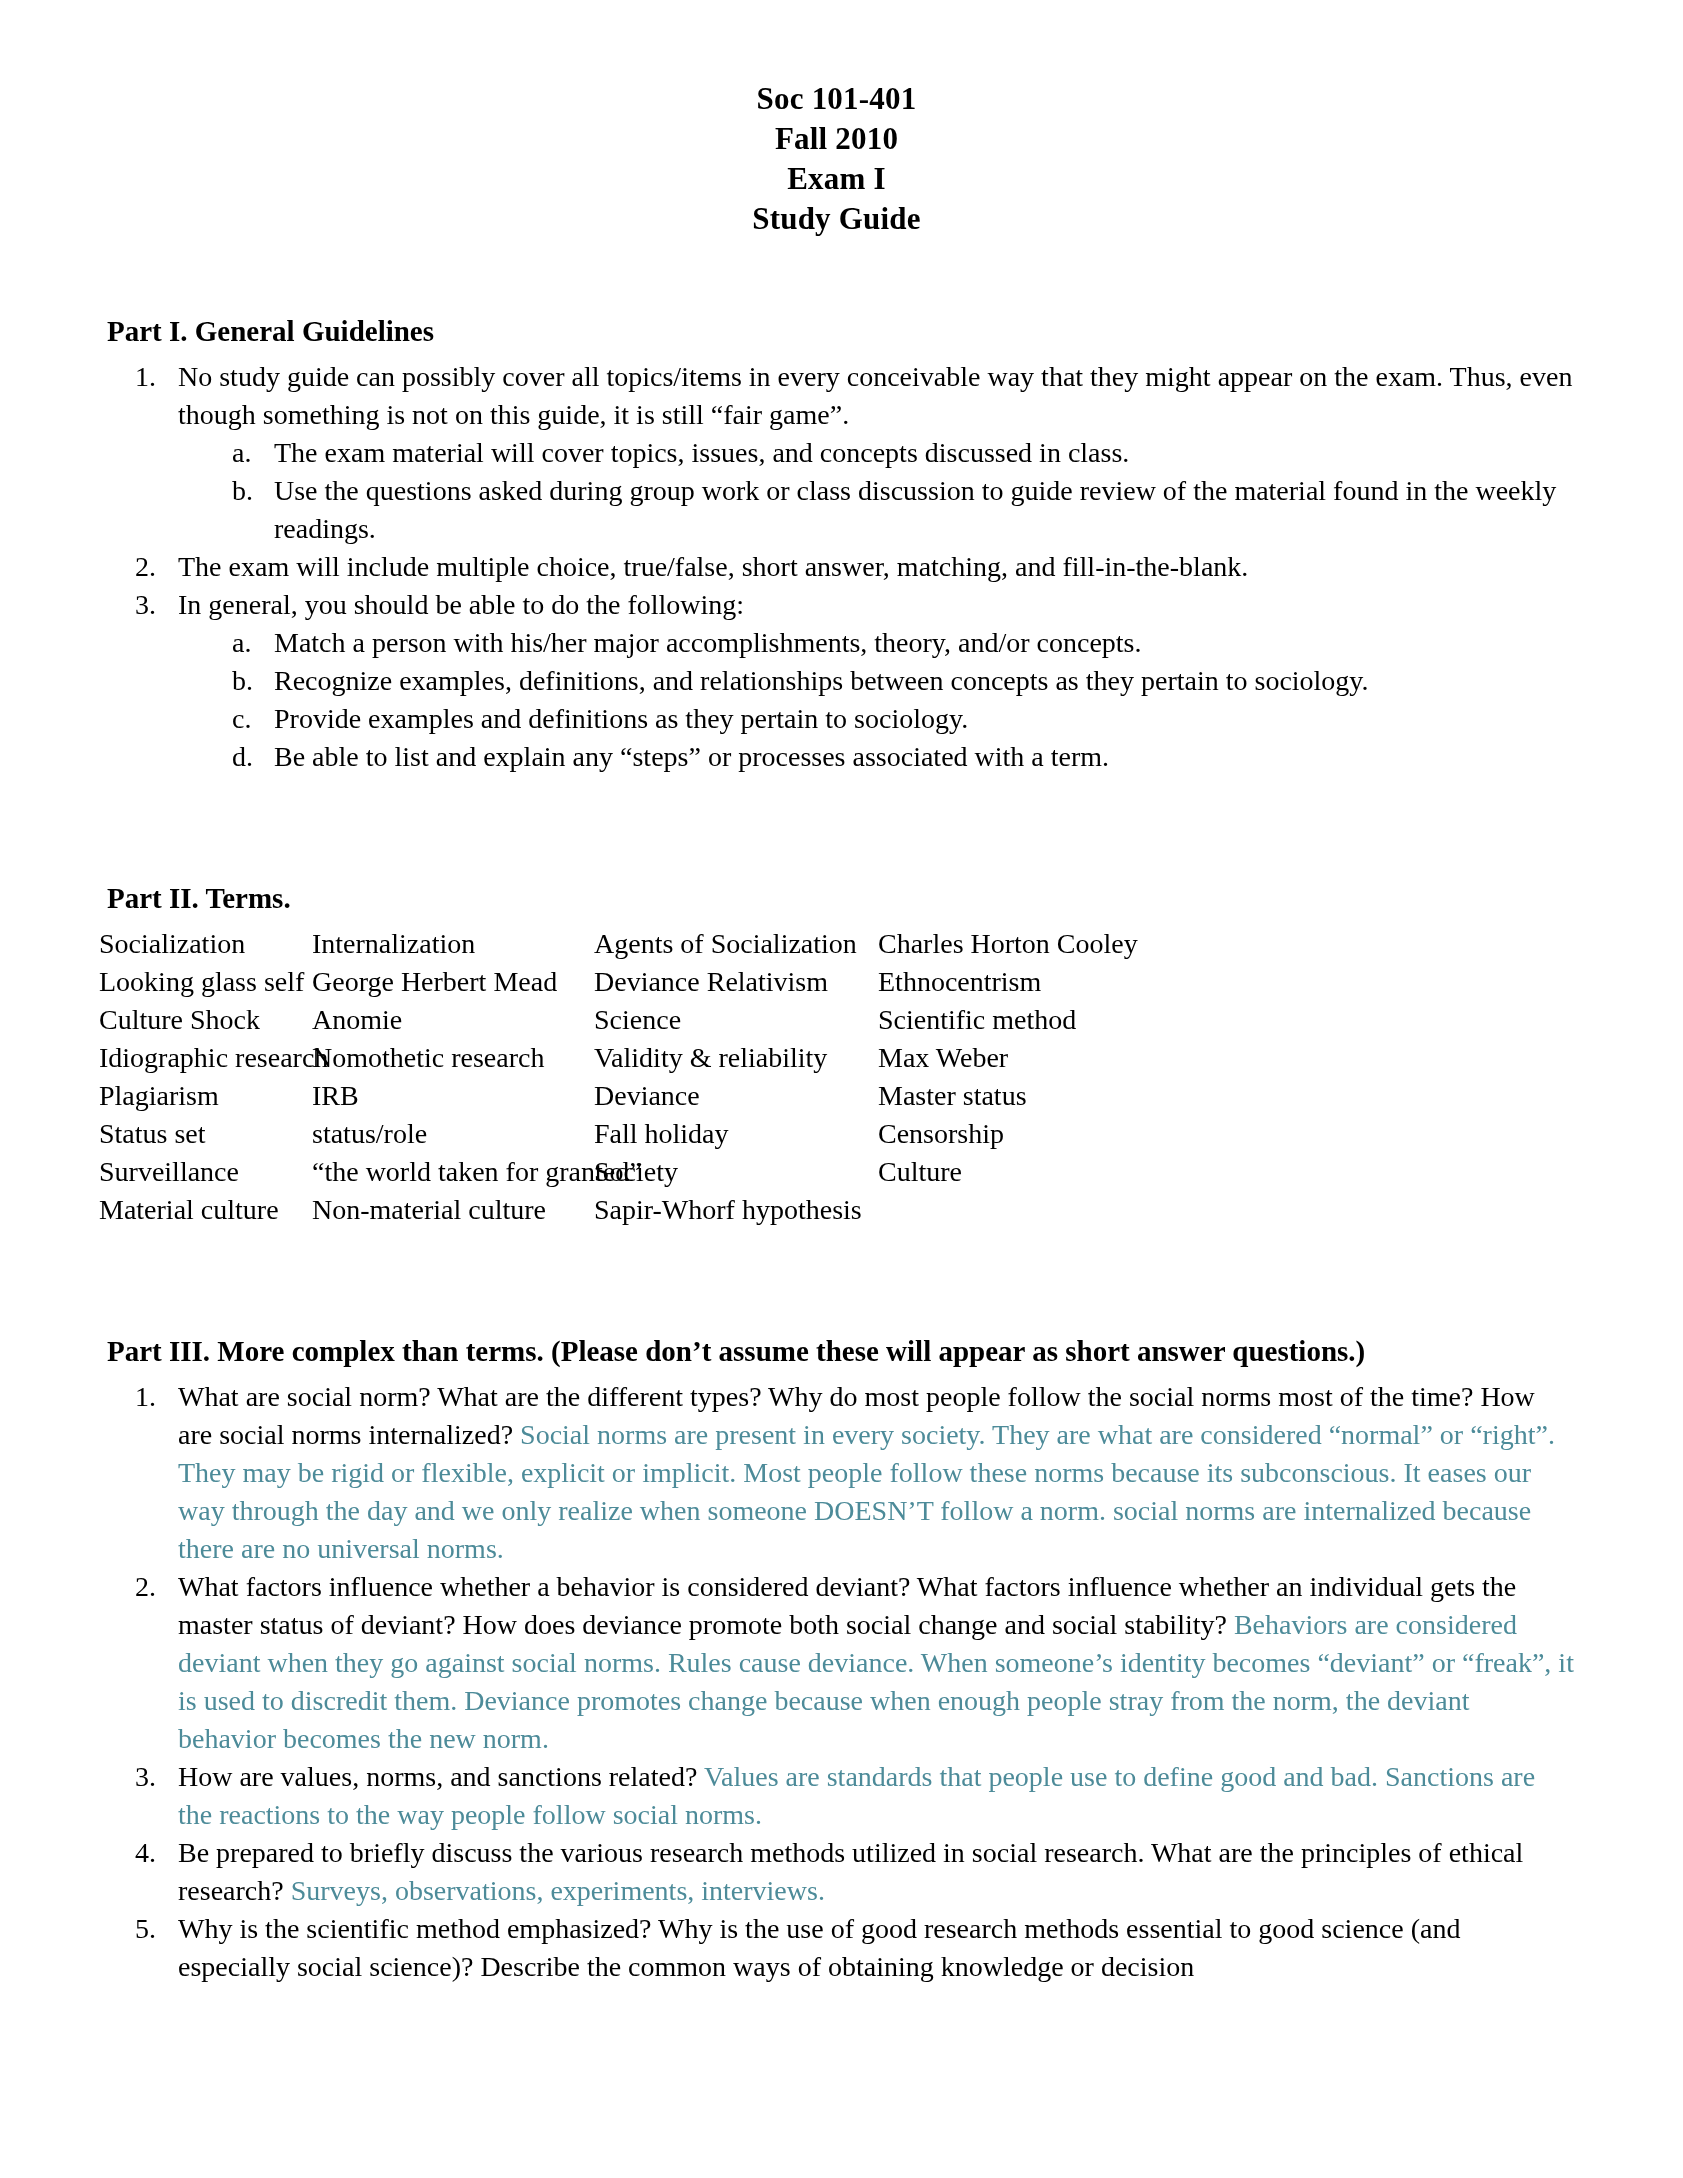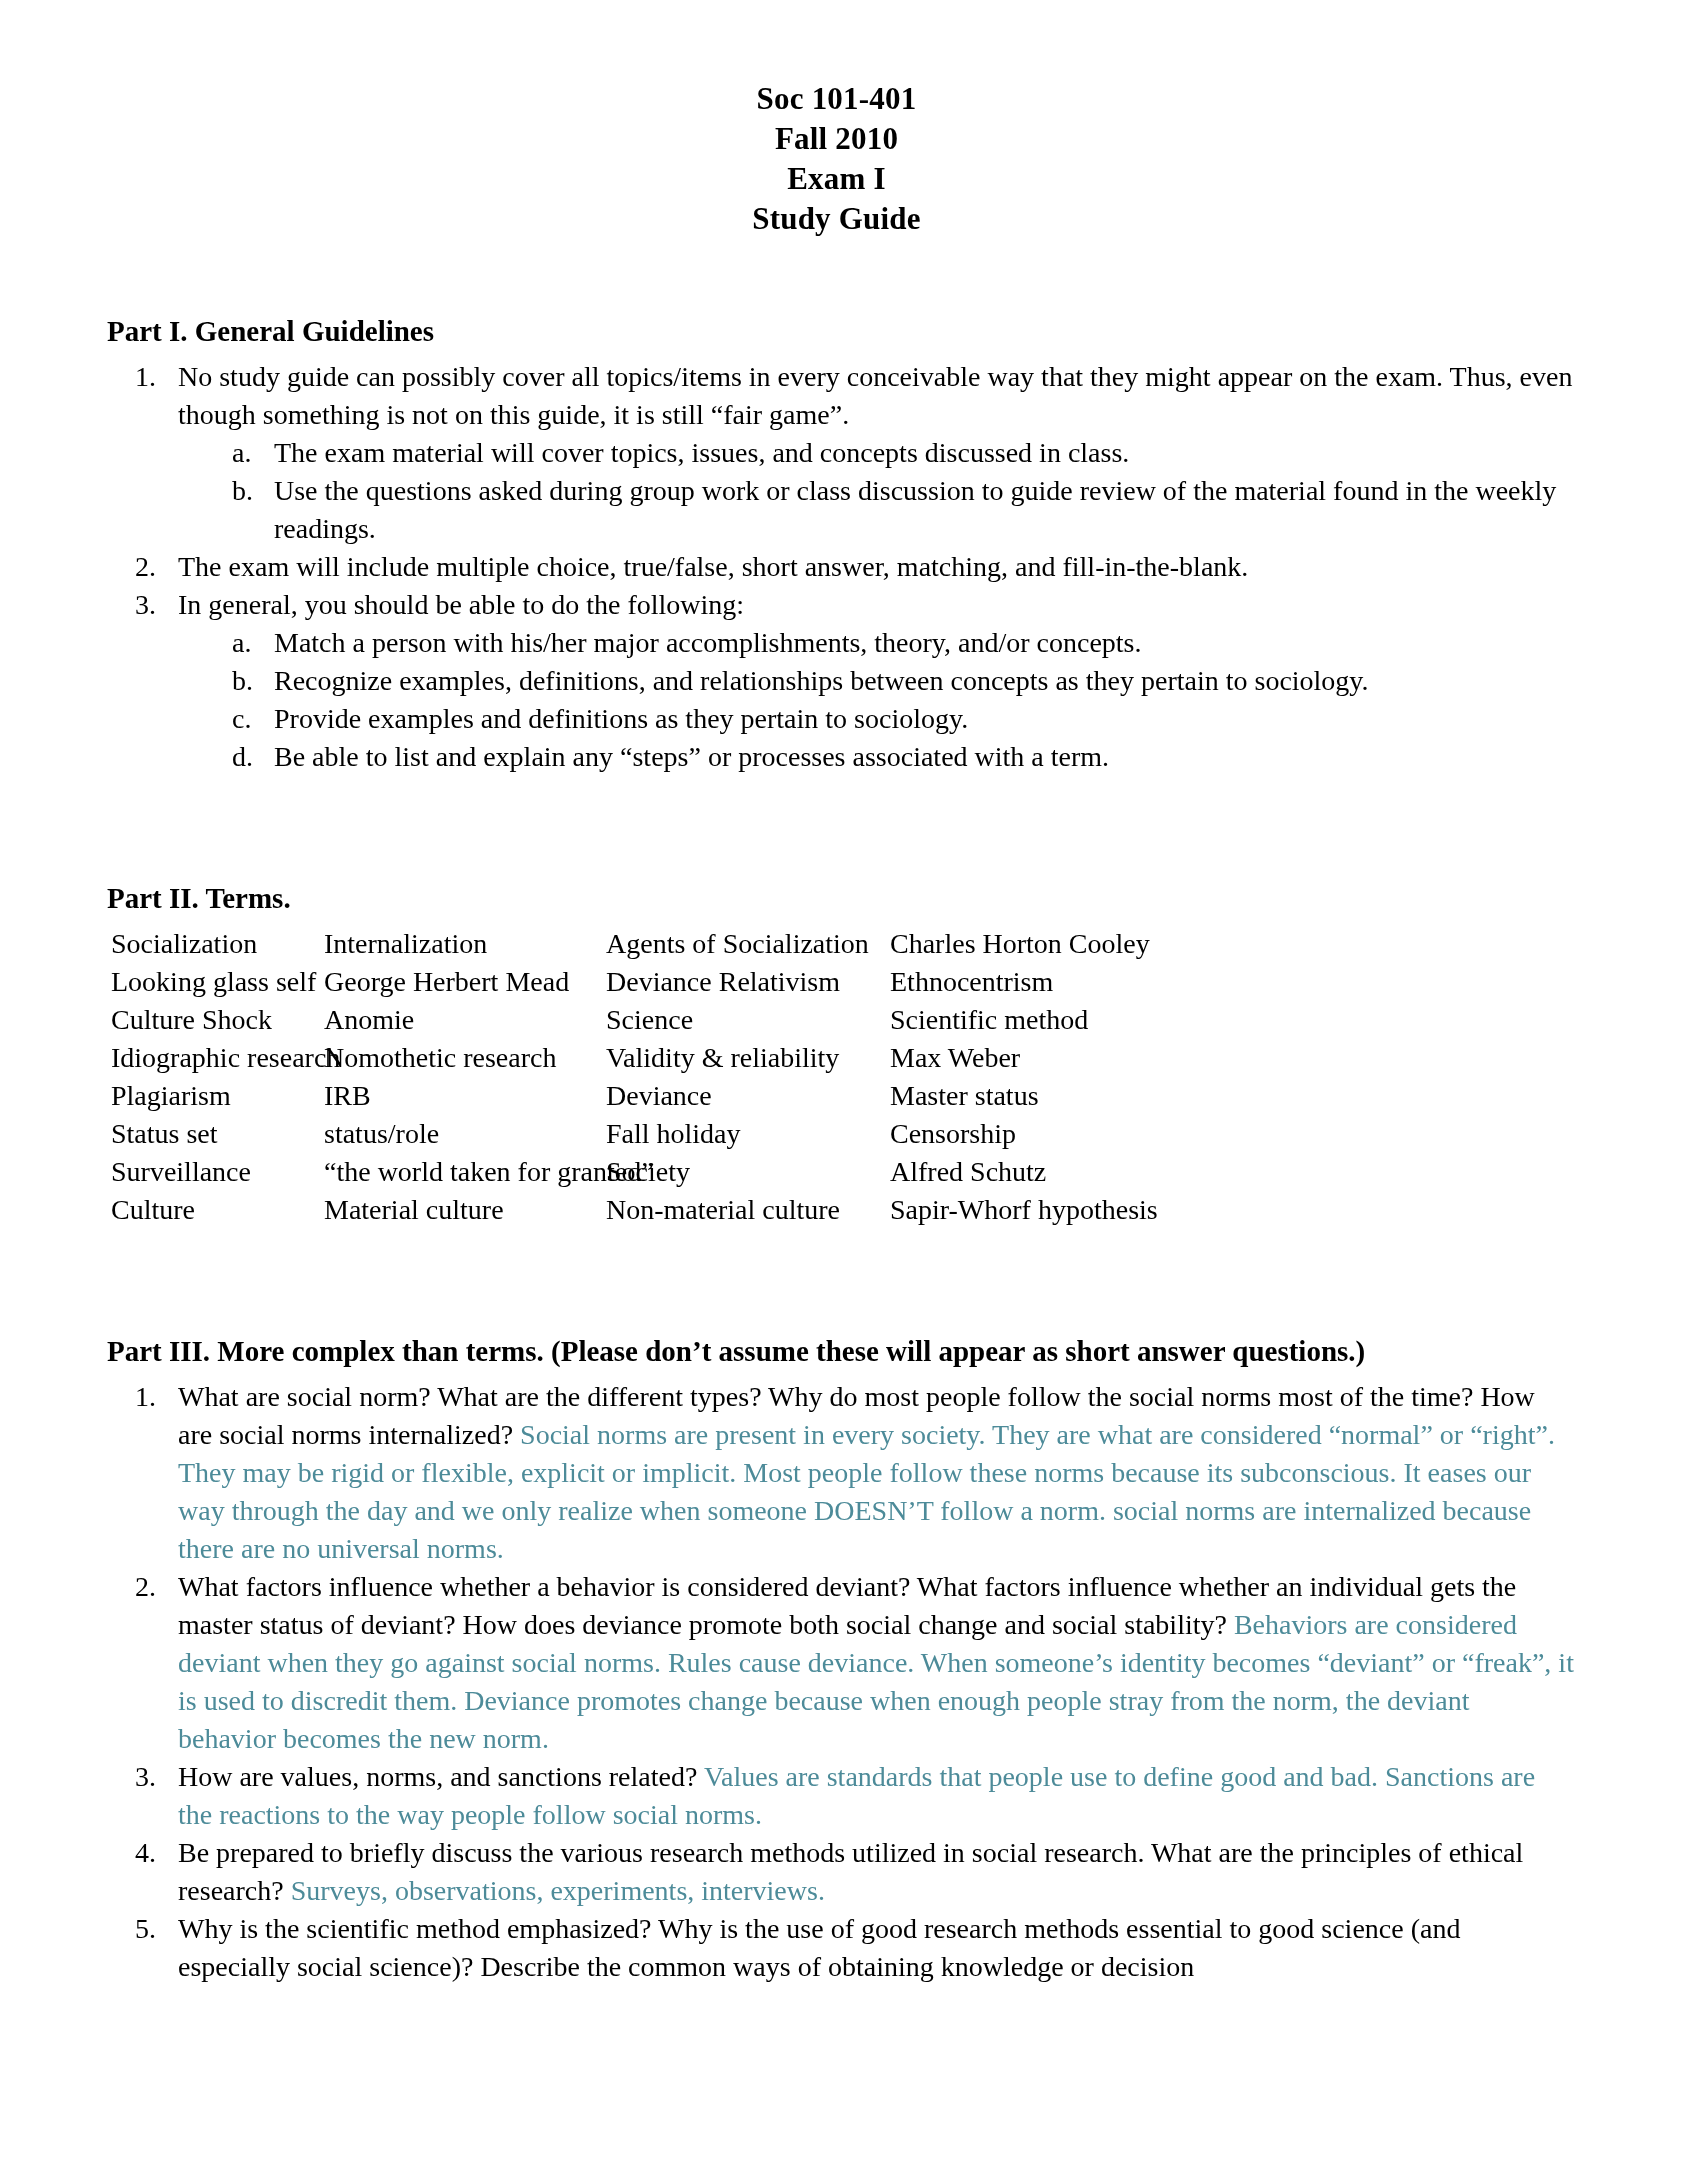--- a/index.html
+++ b/index.html
@@ -90,21 +90,20 @@
   .terms-grid {
     display: grid;
     grid-template-columns: 213px 282px 284px auto;
     font-size: 28px;
     line-height: 38px;
     margin-top: 2px;
   }
   .terms-grid .cell {
     white-space: nowrap;
     padding-right: 6px;
-    margin-left: 12px;
   }
 
   
   .answer {
     color: #4d8b99;
   }
   .q { color: #000000; }
 </style>
 </head>
 <body>
@@ -198,21 +197,20 @@
     <div class="cell">Master status</div>
 
     <div class="cell">Status set</div>
     <div class="cell">status/role</div>
     <div class="cell">Fall holiday</div>
     <div class="cell">Censorship</div>
 
     <div class="cell">Surveillance</div>
     <div class="cell">“the world taken for granted”</div>
     <div class="cell">Society</div>
-    <div class="cell">Alfred Schutz</div>
 
     <div class="cell">Culture</div>
     <div class="cell">Material culture</div>
     <div class="cell">Non-material culture</div>
     <div class="cell">Sapir-Whorf hypothesis</div>
   </div>
 
   <div class="spacer-xl"></div>
 
   <div class="part-heading">Part III.  More complex than terms.  (Please don’t assume these will appear as short answer questions.)</div>

